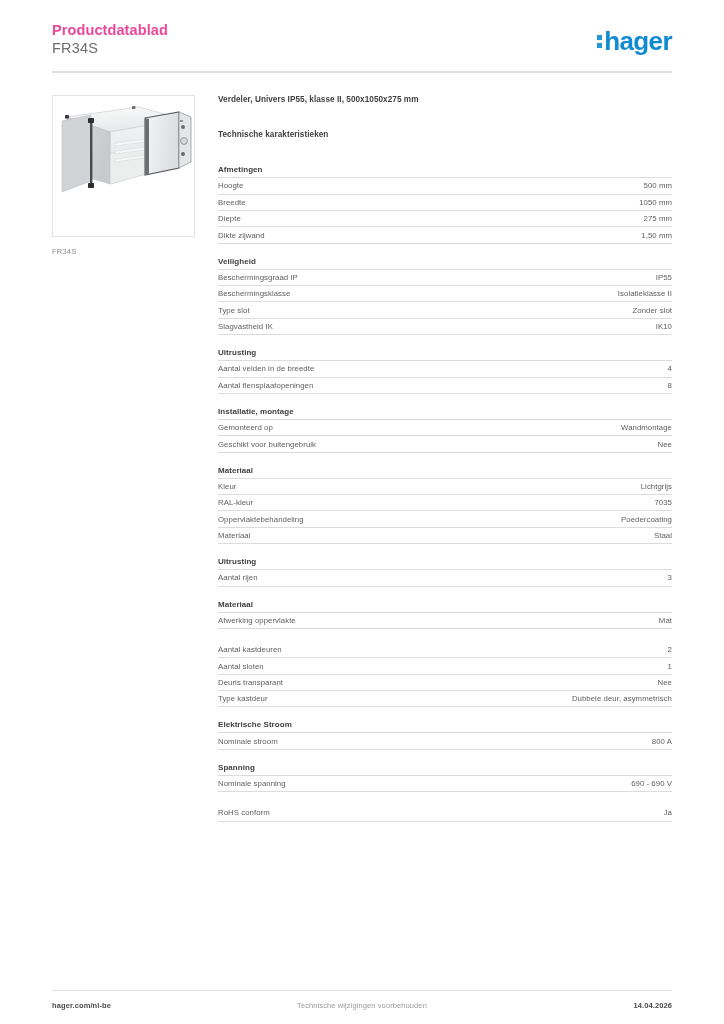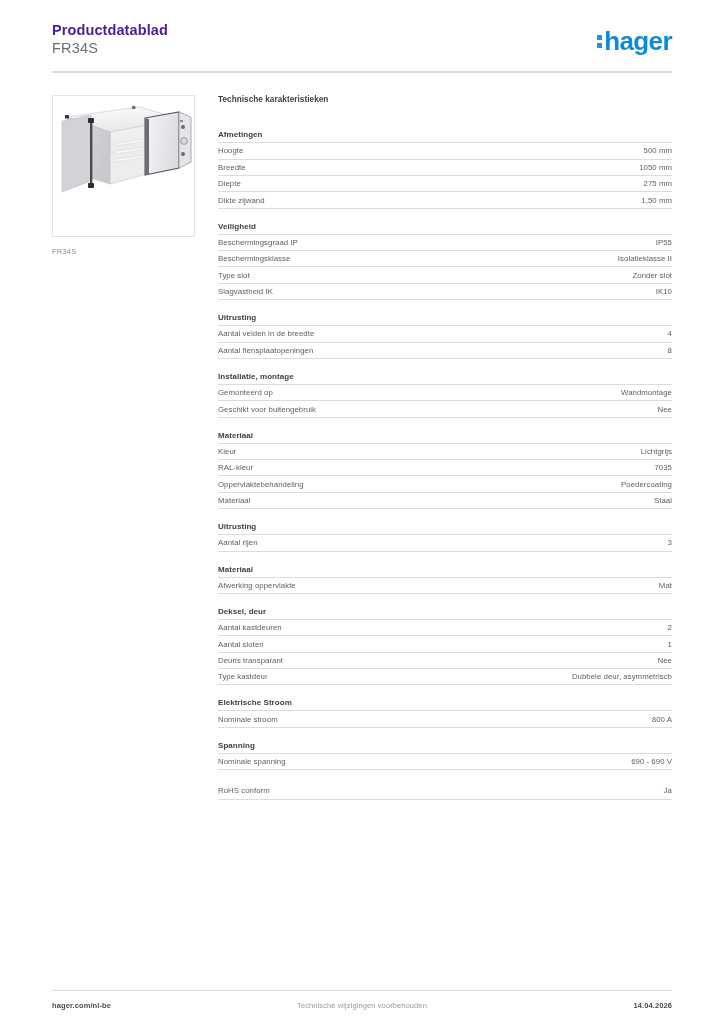--- a/index.html
+++ b/index.html
@@ -28,21 +28,21 @@
     align-items: flex-start;
     justify-content: space-between;
     padding-top: 22px;
   }
   .header-titles {
     line-height: 1.18;
   }
   .doc-type {
     font-size: 14.5px;
     font-weight: bold;
-    color: #4c1d95;
+    color: #ec4899;
     letter-spacing: 0.1px;
   }
   .doc-ref {
     font-size: 14.5px;
     font-weight: normal;
     color: #6e6e6e;
     letter-spacing: 0.2px;
     margin-top: 1px;
   }
   .logo {
@@ -285,20 +285,21 @@
             <circle cx="131" cy="45" r="3.4" fill="#d8d9db" stroke="#87888b" stroke-width="0.8"></circle>
             <circle cx="130" cy="58" r="2" fill="#6a6b6e"></circle>
             <rect x="127" y="24" width="3" height="2" fill="#8c8d90"></rect>
           </svg>
         </div>
         <div class="product-caption">FR34S</div>
       </div>
     </div>
 
     <div class="col-right">
+      <div class="product-title">Verdeler, Univers IP55, klasse II, 500x1050x275 mm</div>
       <div class="specs-heading">Technische karakteristieken</div>
       <div class="spec-table" id="spec-table">
           <div class="spec-group">
             <div class="group-title">Afmetingen</div>
             <div class="spec-row">
               <div class="spec-label">Hoogte</div>
               <div class="spec-value">500 mm</div>
             </div>
             <div class="spec-row">
               <div class="spec-label">Breedte</div>
@@ -381,21 +382,20 @@
             </div>
           </div>
           <div class="spec-group">
             <div class="group-title">Materiaal</div>
             <div class="spec-row">
               <div class="spec-label">Afwerking oppervlakte</div>
               <div class="spec-value">Mat</div>
             </div>
           </div>
           <div class="spec-group">
-            <div class="group-title">Deksel, deur</div>
             <div class="spec-row">
               <div class="spec-label">Aantal kastdeuren</div>
               <div class="spec-value">2</div>
             </div>
             <div class="spec-row">
               <div class="spec-label">Aantal sloten</div>
               <div class="spec-value">1</div>
             </div>
             <div class="spec-row">
               <div class="spec-label">Deuris transparant</div>

